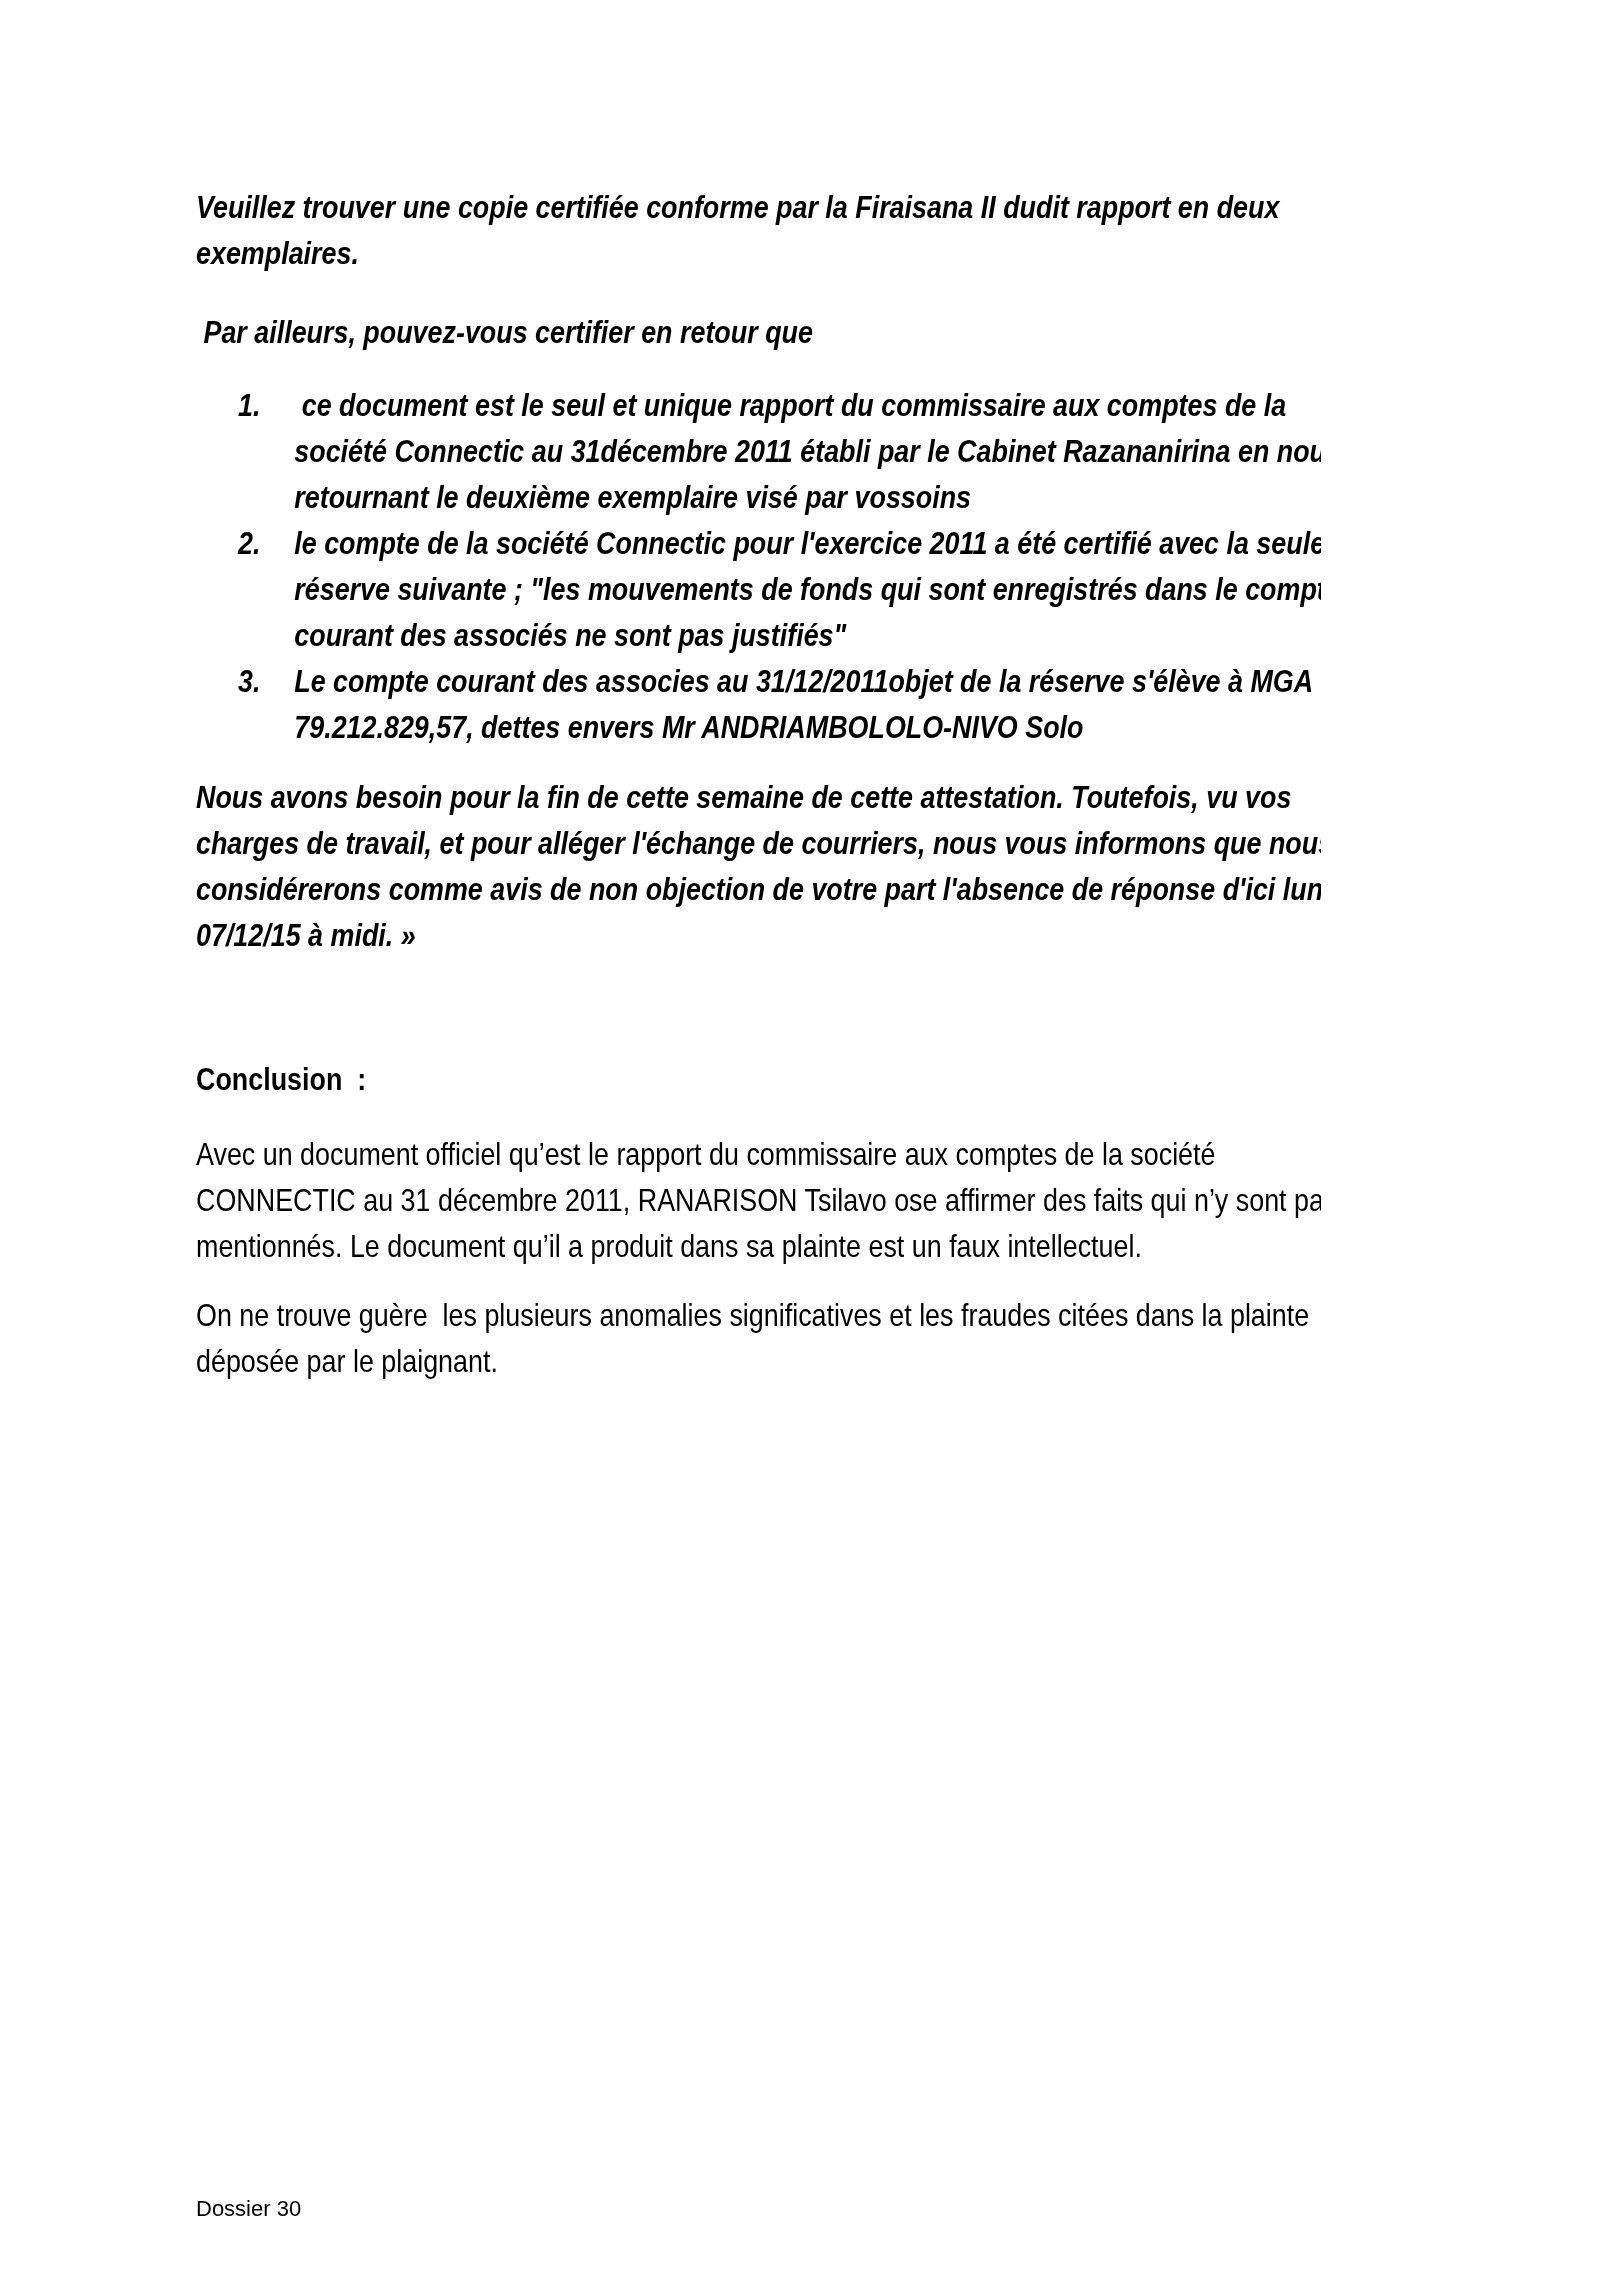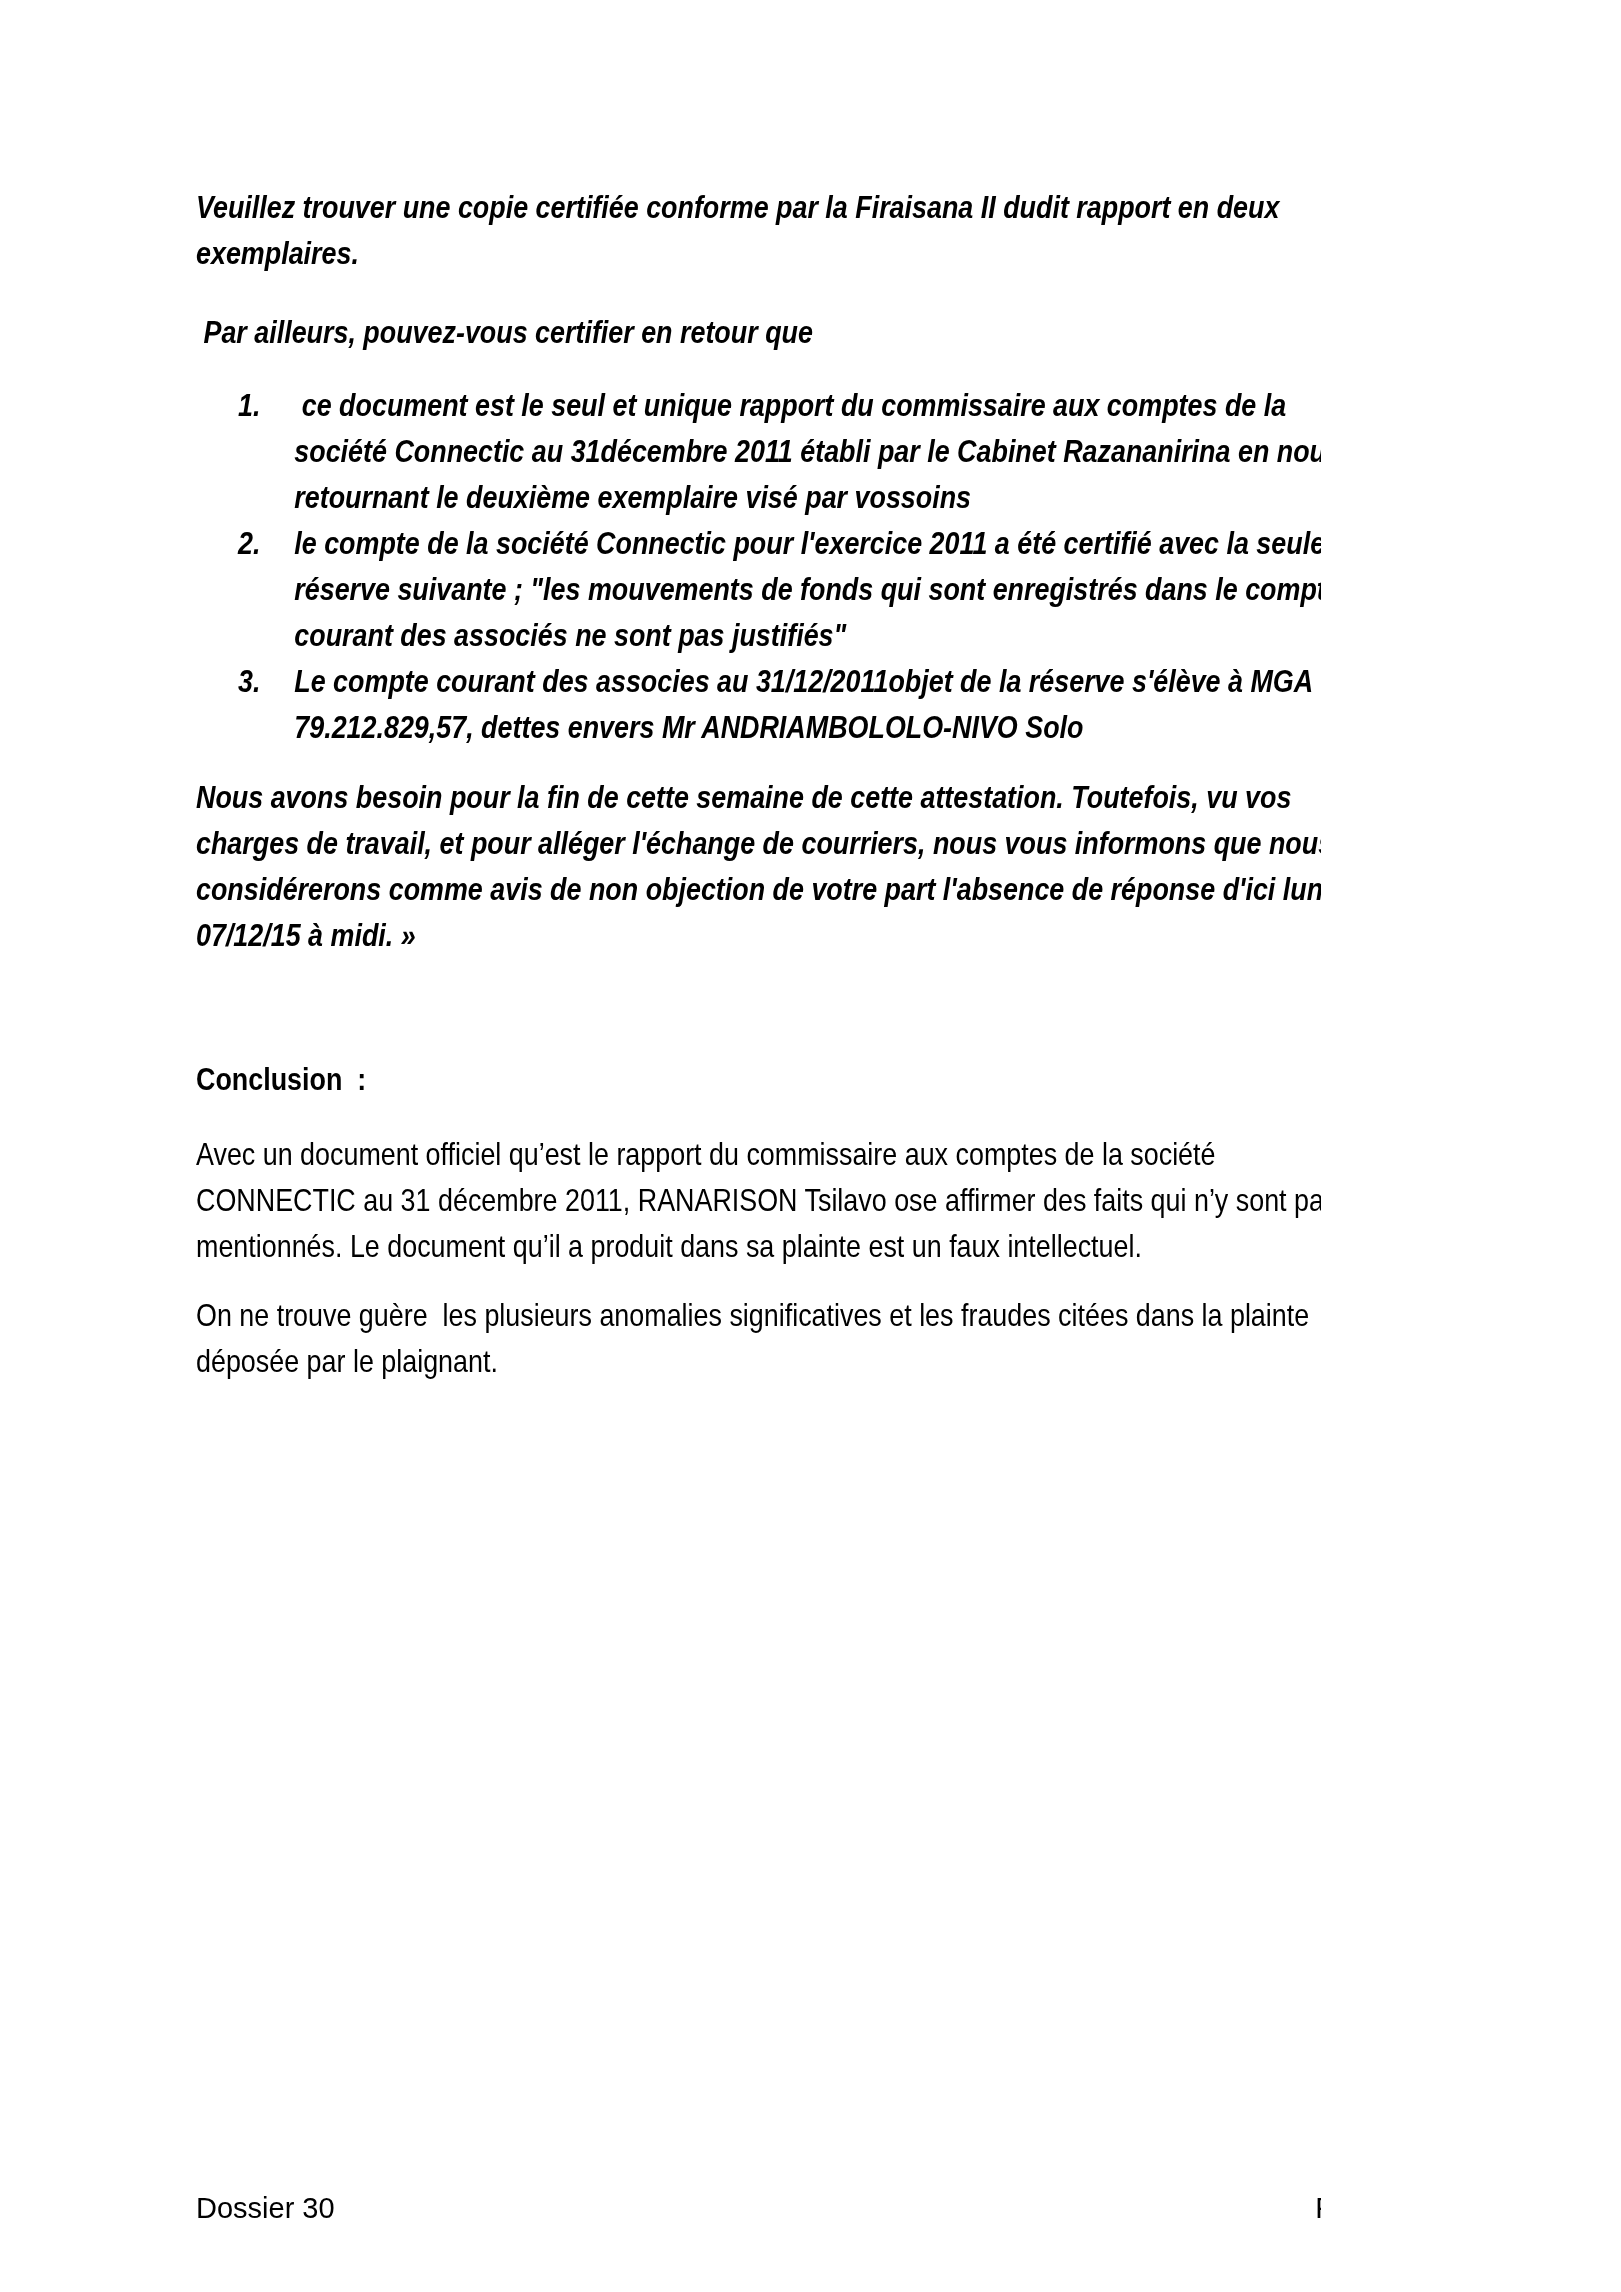--- a/index.html
+++ b/index.html
@@ -77,21 +77,21 @@
     white-space: pre-wrap;
     margin: 0 0 23.5px 0;
   }
   .footer {
     position: absolute;
     left: 196px;
     top: 2192px;
     width: 1229px;
     display: flex;
     justify-content: space-between;
-    font-size: 29px;
+    font-size: 22px;
     line-height: 33px;
     font-weight: 400;
   }
 </style>
 </head>
 <body>
 
 <div class="page">
 
   <main class="content">

